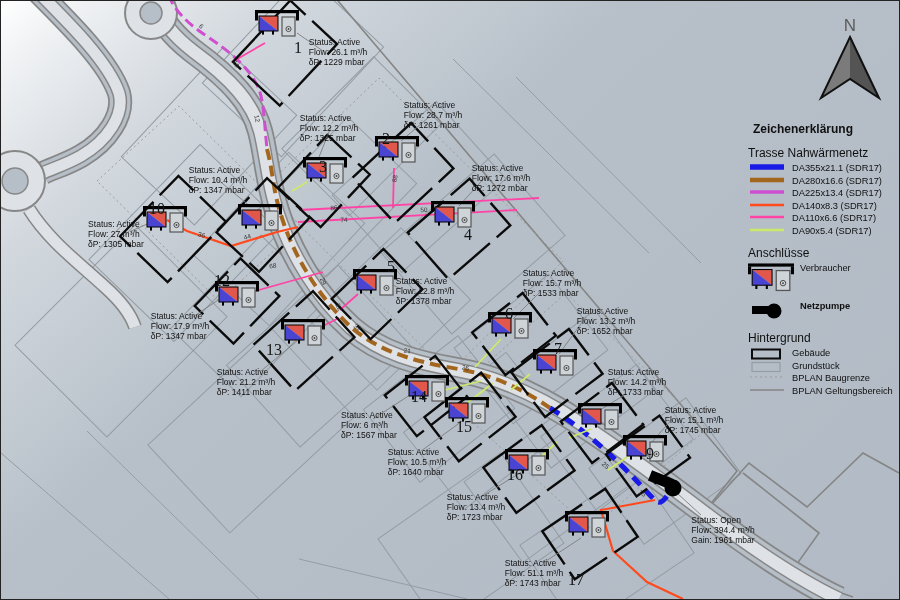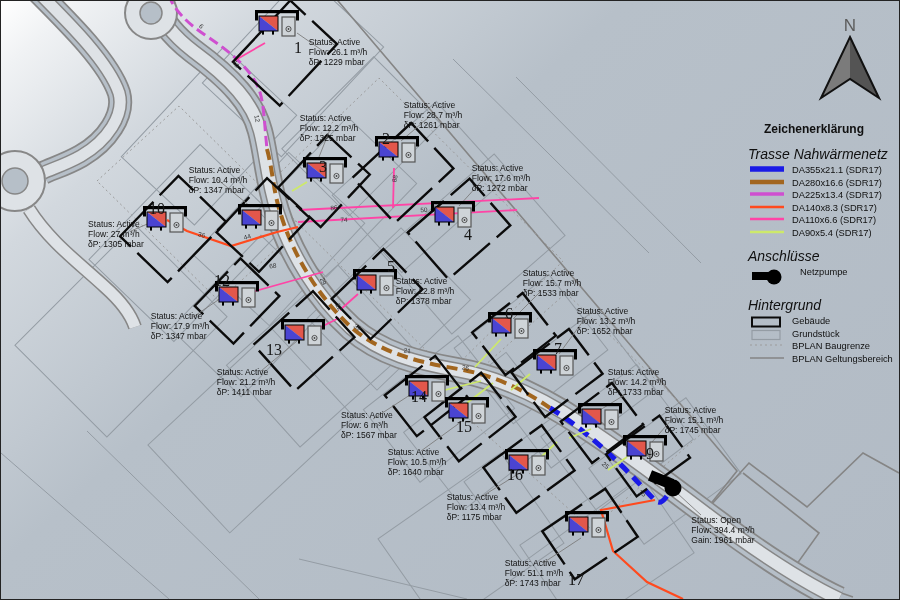--- a/index.html
+++ b/index.html
@@ -5,26 +5,26 @@
   html,body{margin:0;padding:0;background:#888;}
   .stage{position:relative;width:898px;height:598px;overflow:hidden;
     border:1px solid #232323;
     background:linear-gradient(138deg,#ffffff 0%,#f0f2f4 5%,#d2d8de 18%,#b7c0c9 40%,#b2bbc5 100%);
     font-family:"Liberation Sans",sans-serif;color:#101010;}
   .stage > svg{position:absolute;left:0;top:0;}
   .hl{position:absolute;transform:translateX(-50%);text-align:left;
       font-size:8.5px;line-height:10px;white-space:nowrap;color:#121212;}
   .hl span{display:block;}
   .legend{position:absolute;left:747px;top:121px;width:150px;}
-  .lg-title{font-size:12px;font-weight:700;margin:0 0 10px 16px;}
-  .lg-sec{font-size:14px;margin:8px 6px 3px 0;font-style:italic;}
+  .lg-title{font-size:12px;font-weight:700;margin:0 0 10px 5px;}
+  .lg-sec{font-size:12px;margin:8px 6px 3px 0;}
   .lg-row{display:flex;gap:6px;font-size:9.3px;height:12.5px;}
   .lg-row svg{flex:0 0 auto;display:block;}
   .lg-cons{height:38px;}
-  .lg-pump{height:22px;}
+  .lg-pump{height:22px;font-weight:bold;}
 </style>
 </head>
 <body>
 
 <div class="stage">
 
 <svg width="898" height="598" viewBox="0 0 898 598">
   <defs>
     <symbol id="consumer" viewBox="0 0 44 32">
       <rect x="0" y="0" width="44" height="3.2" fill="#000"></rect>
@@ -306,21 +306,21 @@
       <span>δP: 1567 mbar</span>
     </div>
 <div class="hl" style="left:416px;top:446px">
       <span>Status: Active</span>
       <span>Flow: 10.5 m³/h</span>
       <span>δP: 1640 mbar</span>
     </div>
 <div class="hl" style="left:475px;top:491px">
       <span>Status: Active</span>
       <span>Flow: 13.4 m³/h</span>
-      <span>δP: 1175 mbar</span>
+      <span>δP: 1723 mbar</span>
     </div>
 <div class="hl" style="left:533px;top:557px">
       <span>Status: Active</span>
       <span>Flow: 51.1 m³/h</span>
       <span>δP: 1743 mbar</span>
     </div>
 <div class="hl" style="left:722px;top:514px">
       <span>Status: Open</span>
       <span>Flow: 394.4 m³/h</span>
       <span>Gain: 1961 mbar</span>
@@ -359,20 +359,26 @@
         </svg>
     <span>DA110x6.6 (SDR17)</span>
   </div>
   <div class="lg-row">
     <svg width="38" height="8">
           <line x1="2" y1="4" x2="36" y2="4" stroke-width="2.5" stroke="#cdE96a"></line>
         </svg>
     <span>DA90x5.4 (SDR17)</span>
   </div>
   <div class="lg-sec">Anschlüsse</div>
+  <div class="lg-row lg-cons">
+    <svg width="46" height="34" viewBox="0 0 44 32">
+          <use href="#consumer"></use>
+        </svg>
+    <span>Verbraucher</span>
+  </div>
   <div class="lg-row lg-pump">
     <svg width="46" height="20">
           <rect x="4" y="5" width="18" height="8" fill="#000"></rect>
           <circle cx="26" cy="10" r="7.5" fill="#000"></circle>
         </svg>
     <span>Netzpumpe</span>
   </div>
   <div class="lg-sec">Hintergrund</div>
   <div class="lg-row">
     <svg width="38" height="12">

